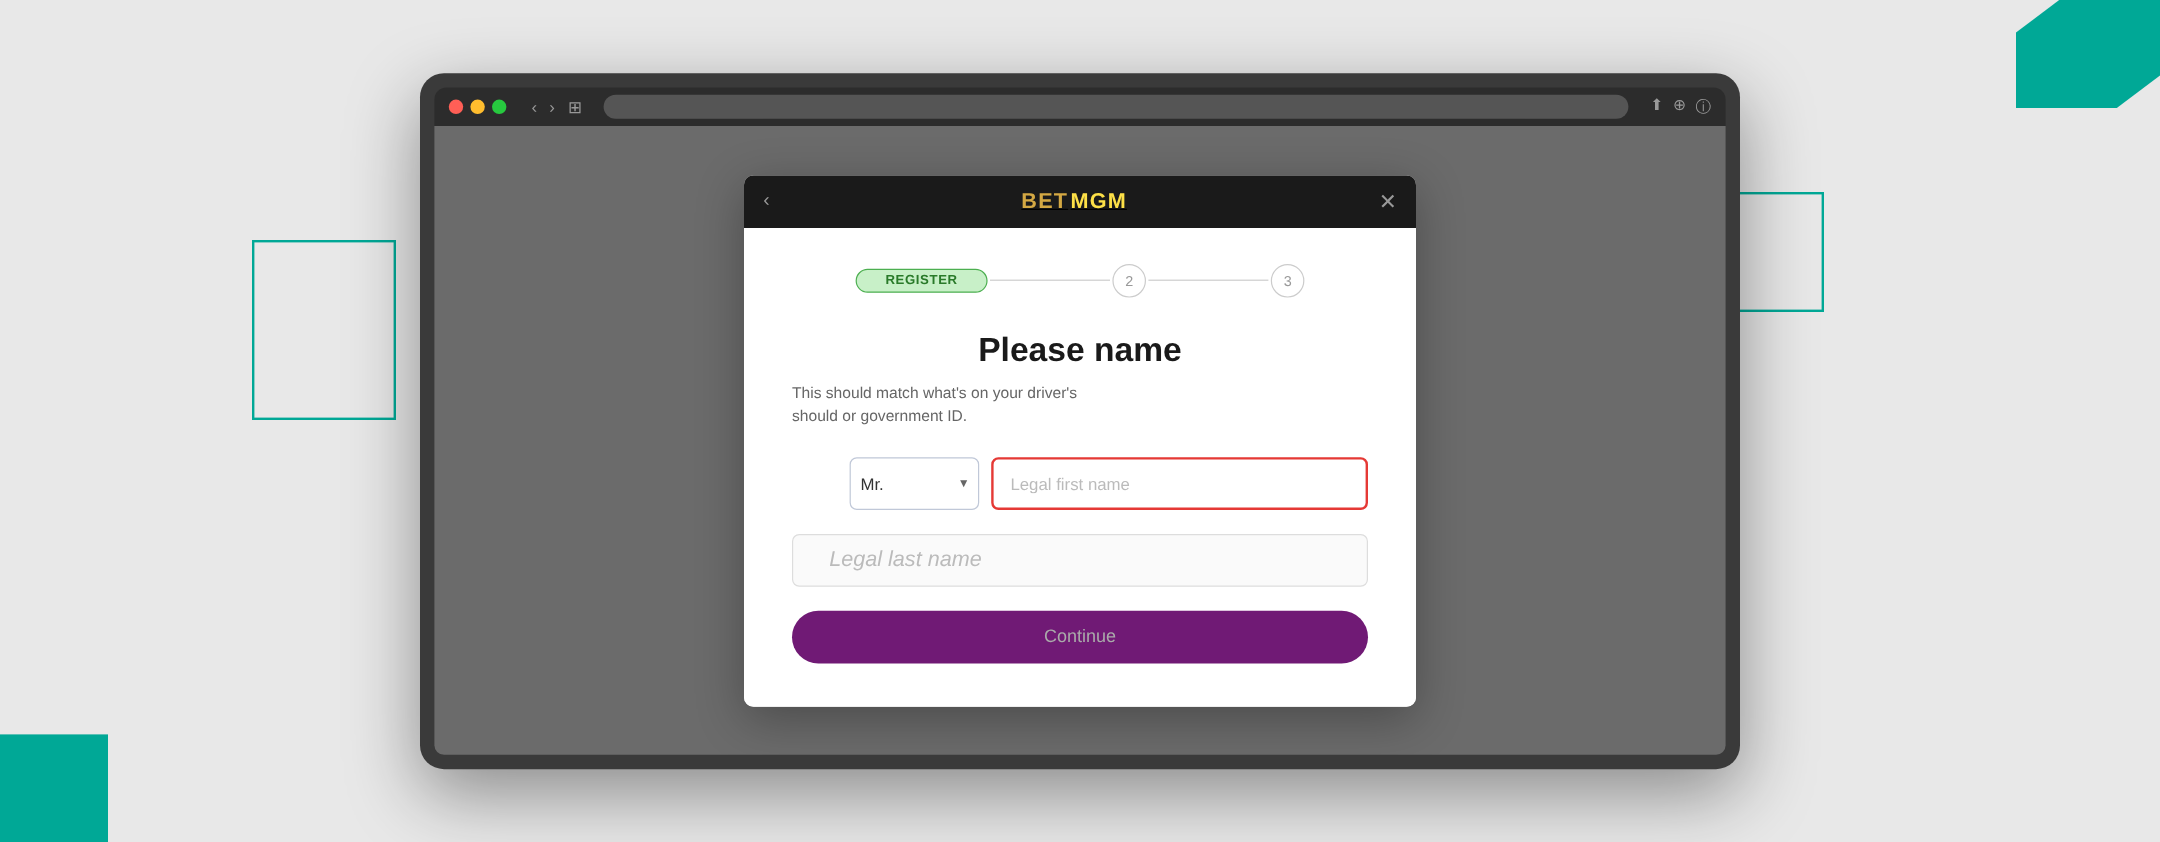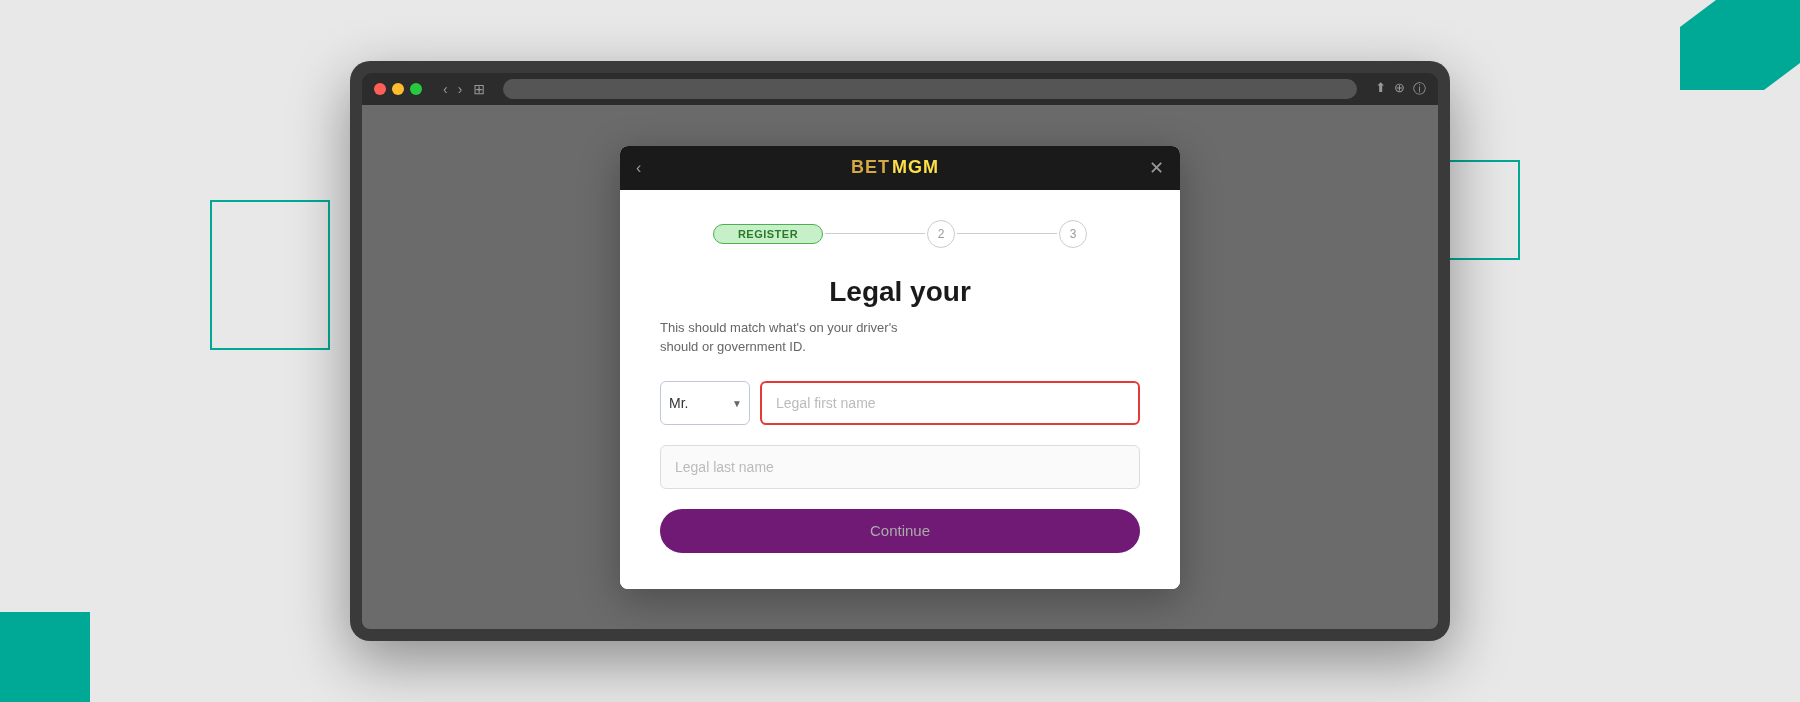--- a/index.html
+++ b/index.html
@@ -168,20 +168,21 @@
       border: none;
     }
 
     .modal-logo {
       display: flex;
       align-items: flex-start;
       gap: 2px;
       font-size: 18px;
       font-weight: 700;
       letter-spacing: 1px;
+      text-decoration: underline;
     }
 
     .logo-bet {
       color: #d4a843;
     }
 
     .logo-mgm {
       color: #fde047;
     }
 
@@ -256,22 +257,23 @@
 
     .name-row {
       display: flex;
       gap: 10px;
       margin-bottom: 6px;
       align-items: flex-start;
     }
 
     .select-wrapper {
       position: relative;
-      width: 90px;
+      width: 108px;
       flex-shrink: 0;
+      margin-left: 48px;
     }
 
     .title-select {
       width: 100%;
       height: 44px;
       border: 1.5px solid #c0c8d8;
       border-radius: 6px;
       padding: 0 8px;
       font-size: 14px;
       color: #333;
@@ -314,26 +316,27 @@
       font-size: 12px;
       margin-top: 5px;
       font-weight: 500;
     }
 
     .last-name-input {
       width: 100%;
       height: 44px;
       border: 1.5px solid #ddd;
       border-radius: 6px;
-      padding: 0 14px;
-      font-size: 14px;
+      padding: 0 30px;
+      font-size: 18px;
       color: #999;
       background: #fafafa;
       outline: none;
       margin-top: 14px;
+      font-style: italic;
     }
 
     .last-name-input::placeholder {
       color: #bbb;
     }
 
     .continue-btn {
       width: 100%;
       height: 44px;
       background: #701a75;
@@ -392,21 +395,21 @@
           
           <div class="progress-steps">
             <div class="step-pill">REGISTER</div>
             <div class="step-line"></div>
             <div class="step-circle">2</div>
             <div class="step-line"></div>
             <div class="step-circle">3</div>
           </div>
 
           
-          <h1 class="form-title">Legal your</h1>
+          <h1 class="form-title">Please name</h1>
           
           
           <p class="form-subtitle">
             <span>This should match what's on your driver's</span><br>
             <span>should or government ID.</span>
           </p>
 
           
           <div class="name-row">
             <div class="select-wrapper">

